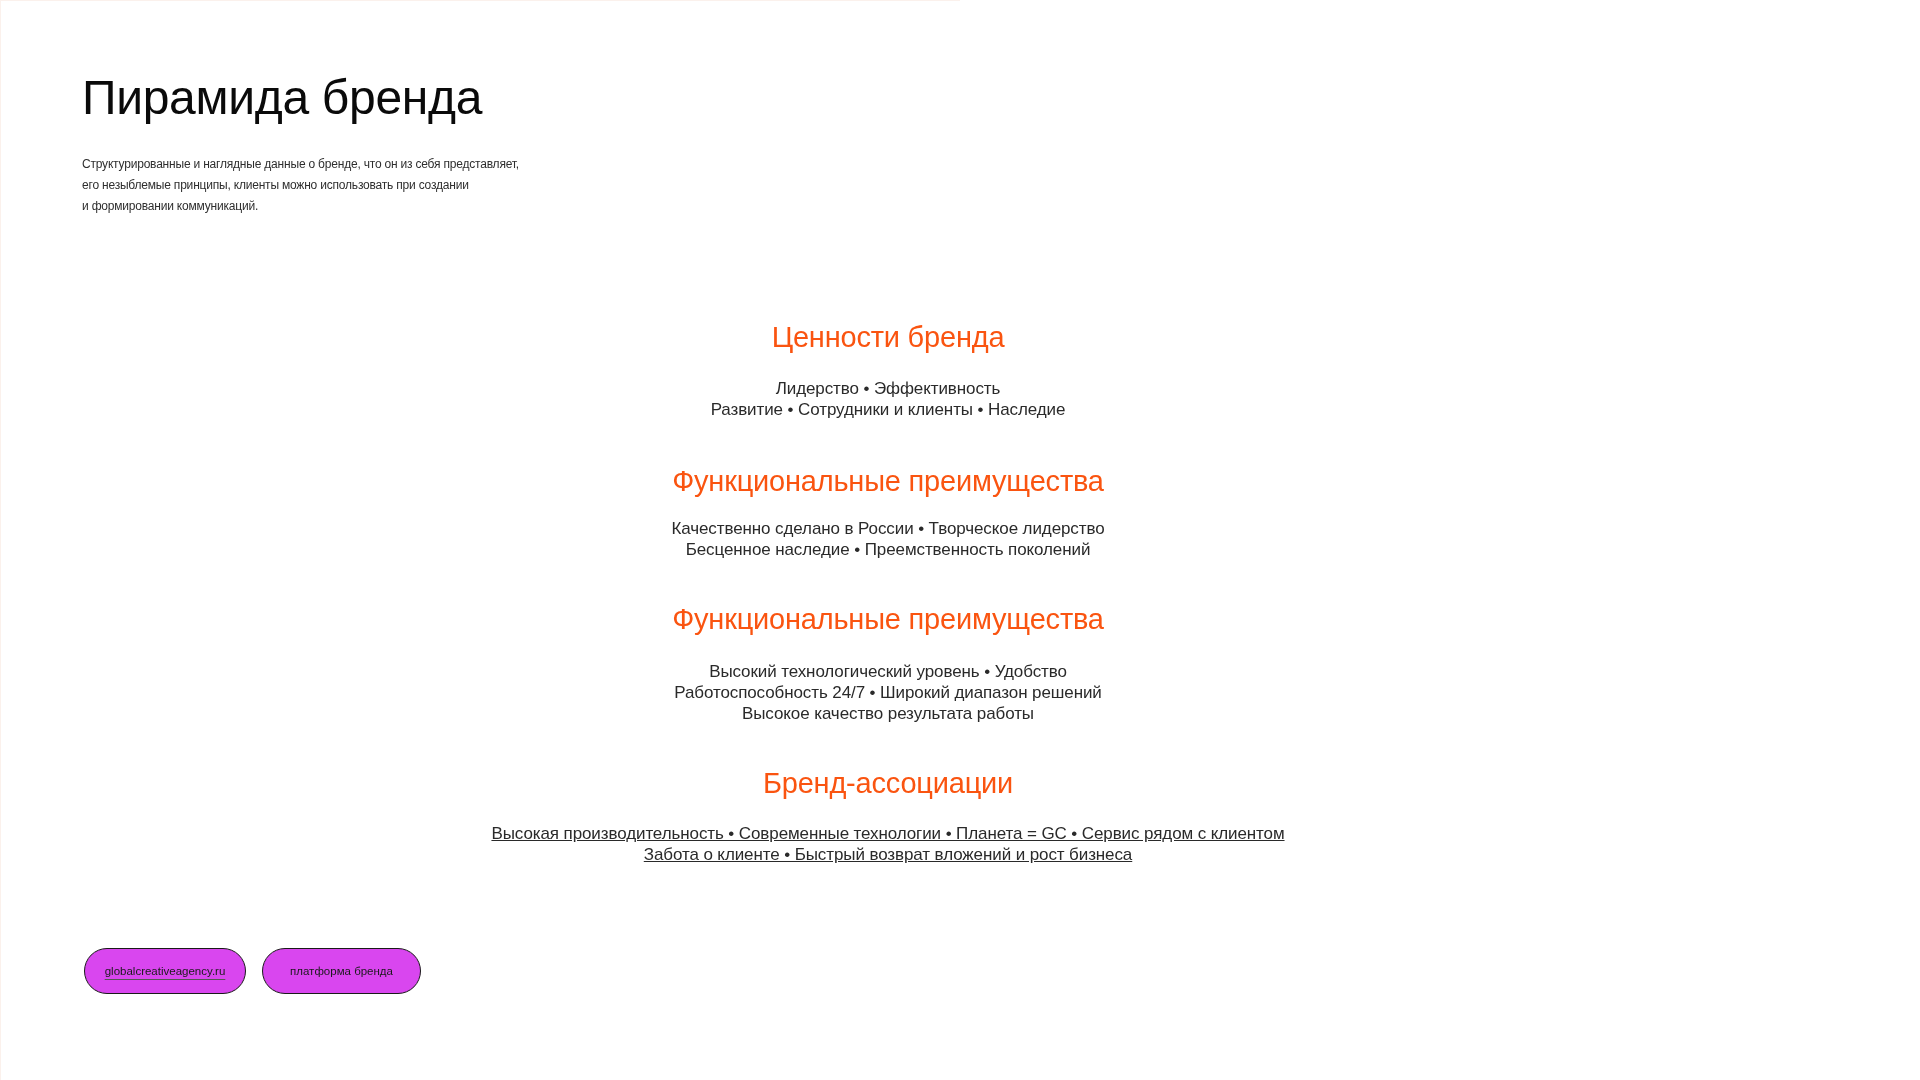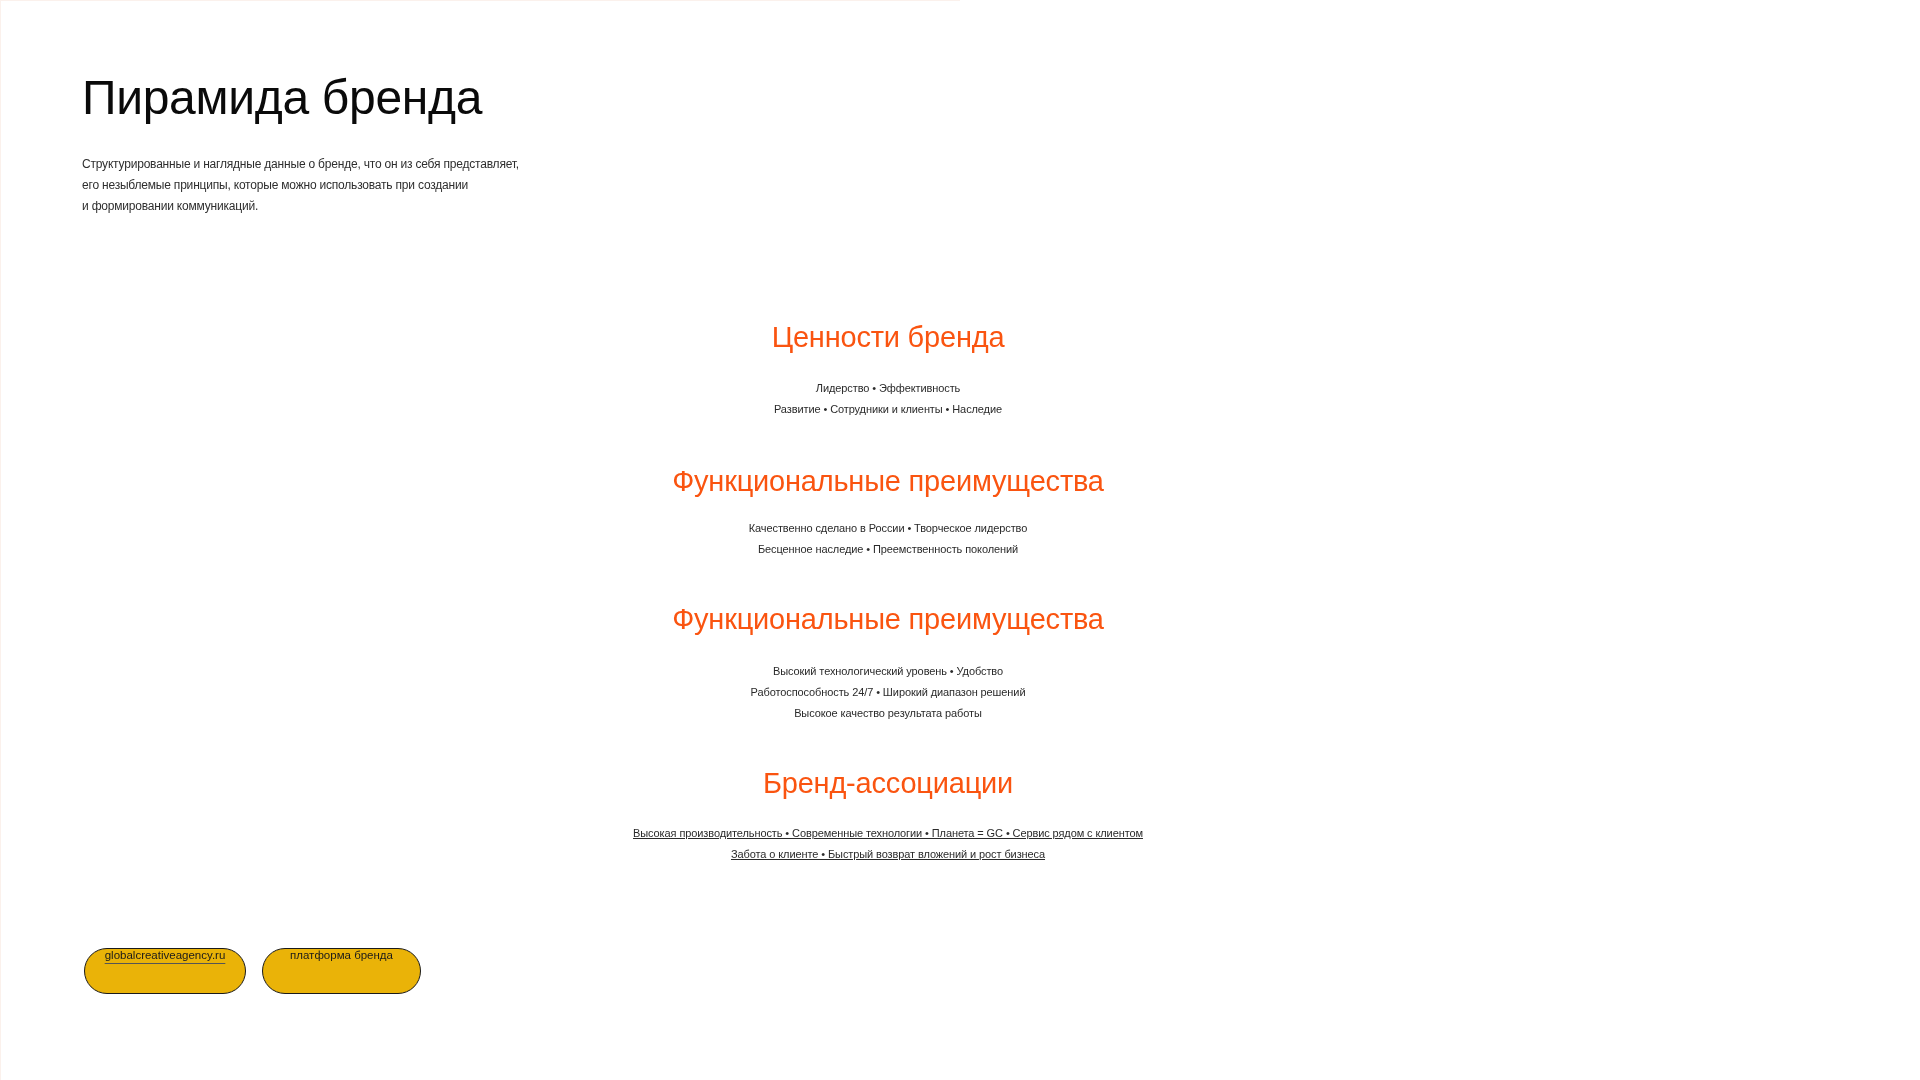--- a/index.html
+++ b/index.html
@@ -62,21 +62,21 @@
       margin: 0;
       font-size: 29px;
       line-height: 34px;
       font-weight: 400;
       color: #fa5410;
       letter-spacing: -0.2px;
       white-space: nowrap;
     }
     .section .lines {
       margin-top: 0;
-      font-size: 11px;
+      font-size: 17px;
       line-height: 21px;
       color: #2a2a2a;
       letter-spacing: -0.1px;
     }
     .section .lines span { display: block; white-space: nowrap; }
 
     #sec-values { top: 320px; }
     #sec-values .lines { margin-top: 24px; }
 
     #sec-emotional { top: 464px; }
@@ -89,25 +89,25 @@
     #sec-associations .lines { margin-top: 23px; text-decoration: underline; }
 
     .pill {
       position: absolute;
       top: 948px;
       height: 44px;
       border: 1.6px solid #1a1a1a;
       border-radius: 24px;
       box-sizing: content-box;
       display: flex;
-      align-items: flex-start;
+      align-items: center;
       justify-content: center;
       font-size: 11.5px;
       color: #1a1a1a;
-      background: #eab308;
+      background: #d946ef;
       cursor: pointer;
       white-space: nowrap;
     }
     .pill-site { left: 84px; width: 160px; }
     .pill-platform { left: 262px; width: 157px; }
     .pill-site .link-text {
       text-decoration: underline;
       text-decoration-color: #555555;
       text-underline-offset: 4px;
     }
@@ -115,21 +115,21 @@
 </head>
 <body>
 
 <div class="frame-edge-top"></div>
 <div class="frame-edge-left"></div>
 
 <h1 class="page-title">Пирамида бренда</h1>
 
 <p class="intro">
   <span>Структурированные и наглядные данные о бренде, что он из себя представляет,</span>
-  <span>его незыблемые принципы, которые можно использовать при создании</span>
+  <span>его незыблемые принципы, клиенты можно использовать при создании</span>
   <span>и формировании коммуникаций.</span>
 </p>
 
 <section class="section" id="sec-values">
   <h2>Ценности бренда</h2>
   <div class="lines">
     <span>Лидерство • Эффективность</span>
     <span>Развитие • Сотрудники и клиенты • Наследие</span>
   </div>
 </section>

